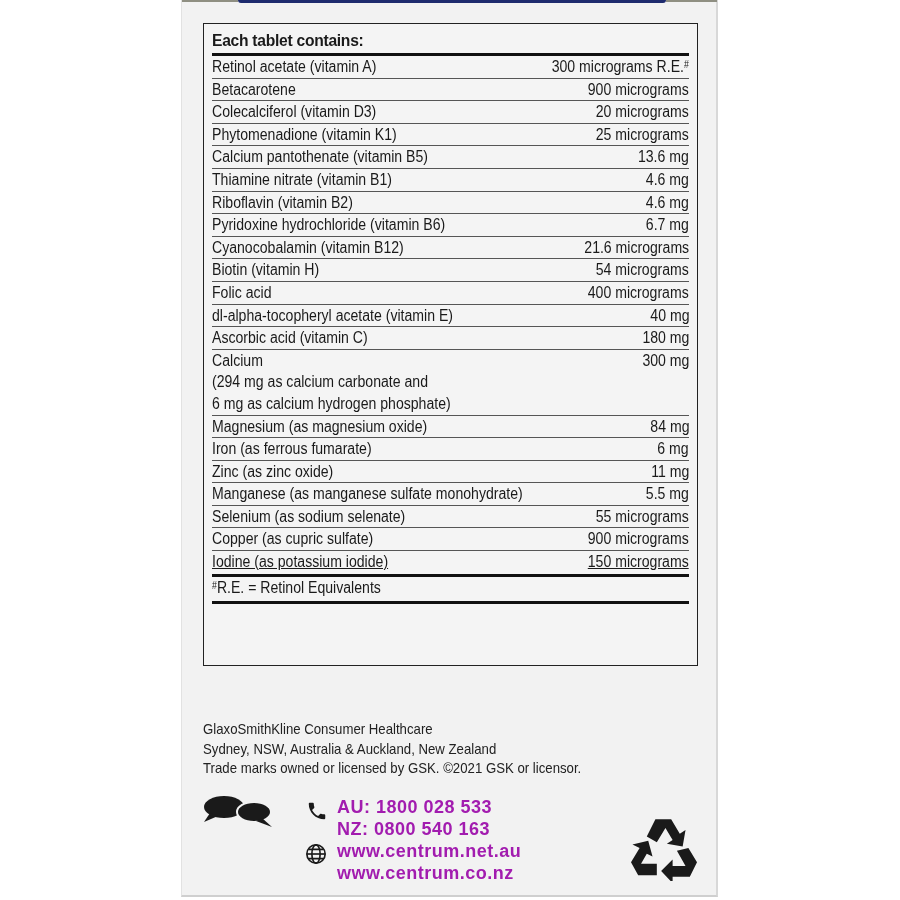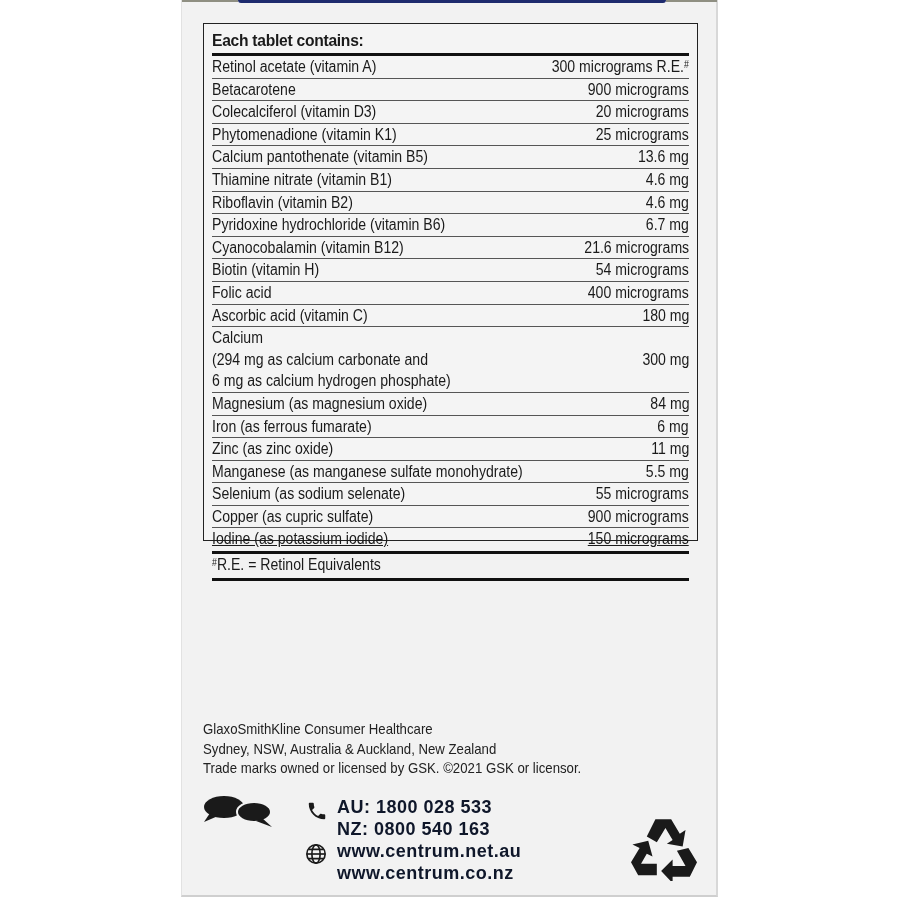--- a/index.html
+++ b/index.html
@@ -3,37 +3,37 @@
 <meta charset="utf-8">
 <style>
   html, body { margin:0; padding:0; }
   body { width:900px; height:900px; background:#ffffff; position:relative; overflow:hidden;
          font-family:"Liberation Sans", sans-serif; color:#1a1a1a; }
   .panel { position:absolute; left:181px; top:0; width:537px; height:897px; background:#f2f2f2;
            border-right:2px solid #d8d8d8; border-bottom:2px solid #cfcfcf; border-left:1px solid #e2e2e2; box-sizing:border-box; }
   .top-strip-left { position:absolute; left:0; top:0; width:56px; height:2px; background:#8f8f82; }
   .top-strip { position:absolute; left:56px; top:0; width:428px; height:3px; background:#1e2b6e; border-radius:0 0 4px 4px; }
   .top-strip-right { position:absolute; left:484px; top:0; width:51px; height:2px; background:#8f8f82; }
-  .box { position:absolute; left:21px; top:23px; width:495px; height:518px; border:1.5px solid #222; box-sizing:border-box; background:#f4f4f4; }
+  .box { position:absolute; left:21px; top:23px; width:495px; height:643px; border:1.5px solid #222; box-sizing:border-box; background:#f4f4f4; }
   .inner { position:absolute; left:8px; right:8px; top:6px; }
   .heading { font-weight:bold; font-size:17px; letter-spacing:-0.3px; height:22px; line-height:22px; transform:scaleX(0.92); transform-origin:left center; white-space:nowrap; }
   .thick { height:3px; background:#111; margin-top:1px; }
-  .row { display:flex; justify-content:space-between; align-items:center; border-bottom:1px solid #555; font-size:16px; line-height:21.6px; padding-top:0px; }
+  .row { display:flex; justify-content:space-between; align-items:flex-start; border-bottom:1px solid #555; font-size:16px; line-height:21.6px; padding-top:0px; }
   .row .name { white-space:pre-line; transform:scaleX(0.88); transform-origin:left top; }
   .row .amt { white-space:nowrap; transform:scaleX(0.88); transform-origin:right top; }
   .row.last { border-bottom:none;text-decoration:underline; }
   .sup { font-size:10px; vertical-align:top; position:relative; top:-2px; }
   .note { font-size:16px; line-height:22px; transform:scaleX(0.88); transform-origin:left top; white-space:nowrap; }
   .thick2 { height:3px; background:#111; margin-top:2px; }
   .company { position:absolute; left:21px; top:719px; font-size:15px; line-height:19.7px; transform:scaleX(0.88); transform-origin:left top; white-space:nowrap; color:#222; }
   .contact { position:absolute; left:20px; top:795px; }
   .speech-icon { position:absolute; left:0; top:0; width:72px; height:34px; }
   .phone-icon { position:absolute; left:104px; top:5px; width:22px; height:22px; }
   .globe-icon { position:absolute; left:103px; top:48px; width:22px; height:22px; }
-  .contact-line { position:absolute; left:135px; font-weight:bold; font-size:18px; letter-spacing:0.5px; white-space:nowrap; color:#0f172a; }
+  .contact-line { position:absolute; left:135px; font-weight:bold; font-size:18px; letter-spacing:0.5px; white-space:nowrap; color:#a21caf; }
   .recycle-icon { position:absolute; left:446px; top:815px; width:72px; height:66px; }
 </style>
 </head>
 <body>
 
 <div class="panel">
   <div class="top-strip-left"></div>
   <div class="top-strip"></div>
   <div class="top-strip-right"></div>
 
@@ -78,20 +78,24 @@
             <span class="name">Cyanocobalamin (vitamin B12)</span>
             <span class="amt"><span>21.6 micrograms</span></span>
           </div>
           <div class="row">
             <span class="name">Biotin (vitamin H)</span>
             <span class="amt"><span>54 micrograms</span></span>
           </div>
           <div class="row">
             <span class="name">Folic acid</span>
             <span class="amt"><span>400 micrograms</span></span>
+          </div>
+          <div class="row">
+            <span class="name">dl-alpha-tocopheryl acetate (vitamin E)</span>
+            <span class="amt"><span>40 mg</span></span>
           </div>
           <div class="row">
             <span class="name">Ascorbic acid (vitamin C)</span>
             <span class="amt"><span>180 mg</span></span>
           </div>
           <div class="row">
             <span class="name">Calcium
   (294 mg as calcium carbonate and
   6 mg as calcium hydrogen phosphate)</span>
             <span class="amt"><span>300 mg</span></span>

